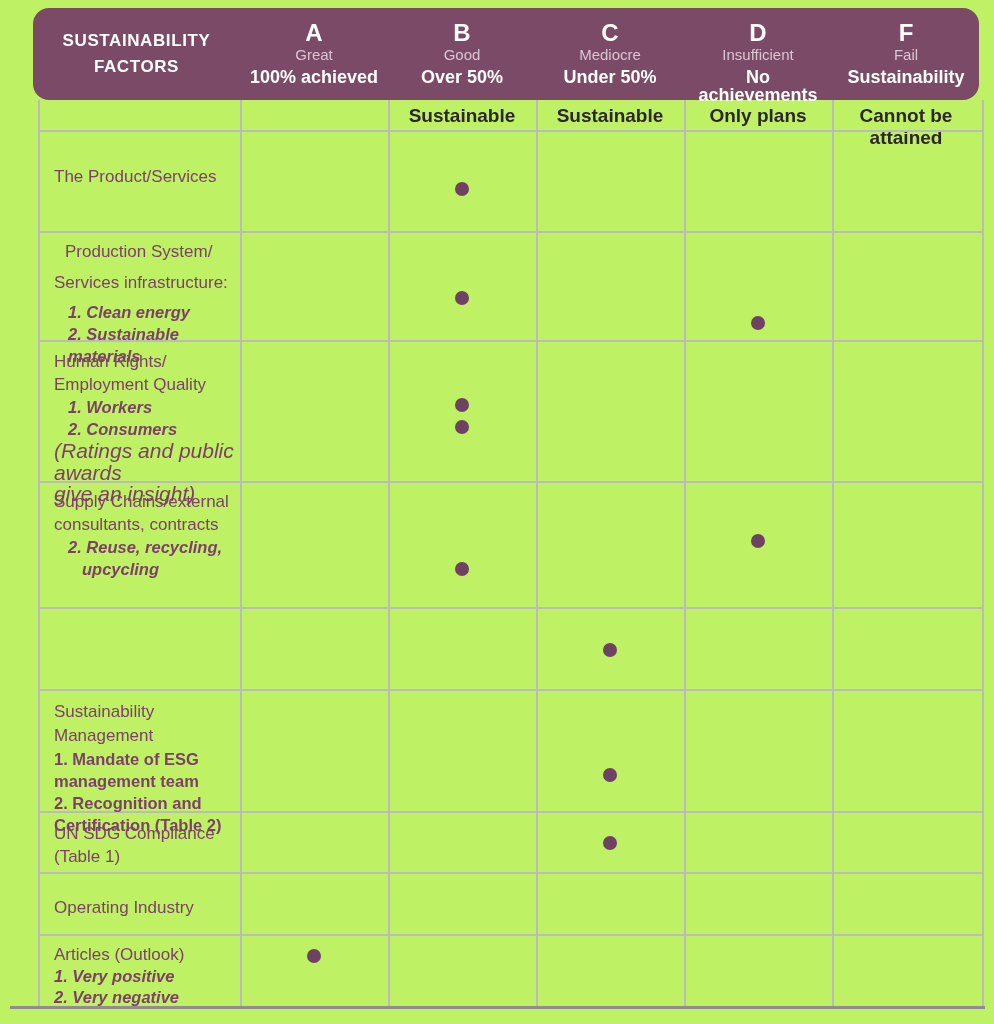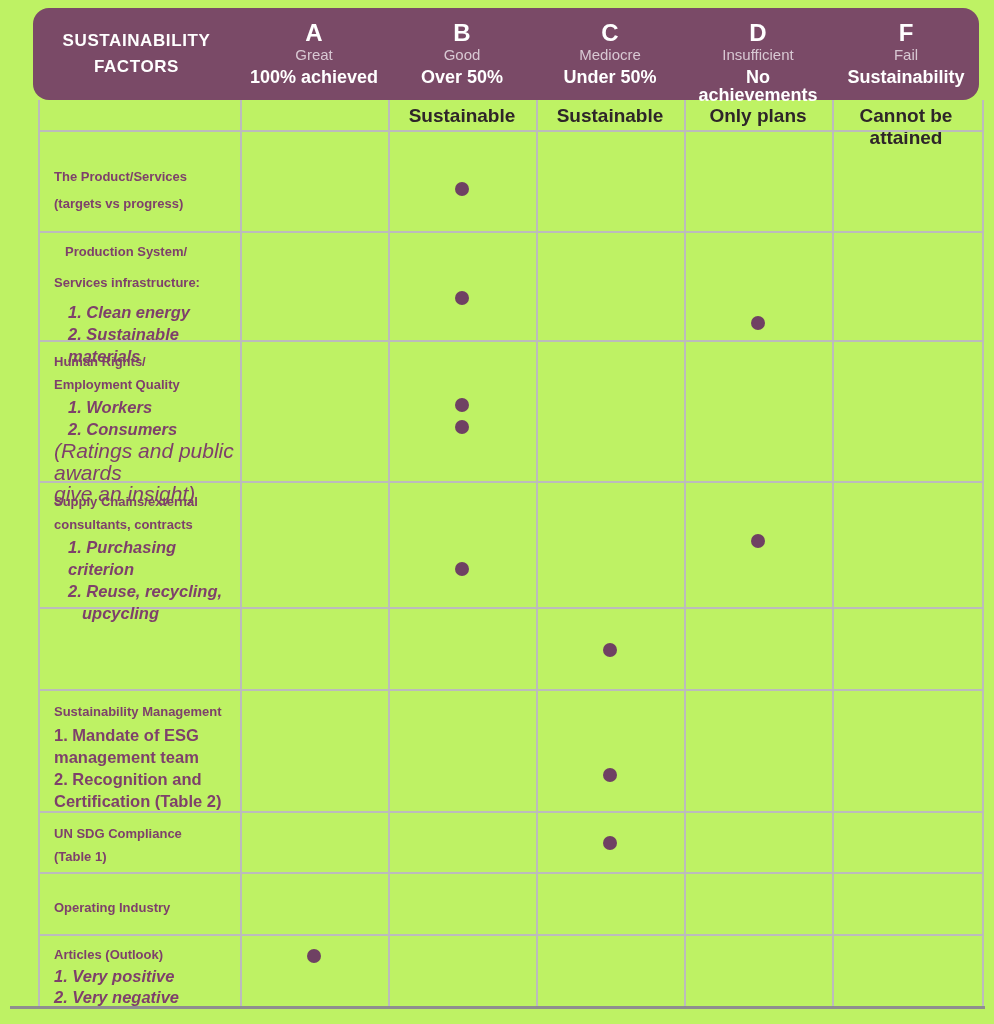--- a/index.html
+++ b/index.html
@@ -31,21 +31,21 @@
   .h-note{position:absolute;top:105px;width:148px;text-align:center;
     font-size:19px;font-weight:700;color:var(--dark);}
 
   
   .vline{position:absolute;top:100px;width:2px;height:907px;background:var(--grid);}
   .hline{position:absolute;left:38px;width:946px;height:2px;background:var(--grid);}
   .bottom-border{position:absolute;left:10px;top:1006px;width:975px;height:3px;background:var(--bottom);}
 
   
   .frow{position:absolute;left:54px;width:180px;color:var(--purple);}
-  .l-title{font-weight:700;font-size:13px;line-height:23px;display:block;}
+  .l-title{font-weight:400;font-size:17px;line-height:23px;display:block;}
   .l-item{font-style:italic;font-weight:600;font-size:16.5px;line-height:22px;
     padding-left:14px;display:block;white-space:pre-wrap;}
   .l-item-flat{font-style:italic;font-weight:600;font-size:16.5px;line-height:21px;display:block;}
   .l-note{font-style:italic;font-weight:500;font-size:21px;line-height:21.5px;display:block;}
   .l-small{font-weight:700;font-size:13.5px;line-height:22px;display:block;}
   .l-plain{font-weight:700;font-size:16.5px;line-height:22px;display:block;}
   .mb8{margin-bottom:8px;margin-left:11px;} .mb7{margin-bottom:7px;} .lh27{line-height:27px;}
   .lh24{line-height:24px;} .ind28{padding-left:28px;}
 
   
@@ -107,21 +107,20 @@
   <div class="hline" style="top:481px;"></div>
   <div class="hline" style="top:607px;"></div>
   <div class="hline" style="top:689px;"></div>
   <div class="hline" style="top:811px;"></div>
   <div class="hline" style="top:872px;"></div>
   <div class="hline" style="top:934px;"></div>
   <div class="bottom-border"></div>
 
   <div class="frow" style="top:163px;">
     <span class="l-title lh27">The Product/Services</span>
-    <span class="l-title lh27">(targets vs progress)</span>
   </div>
 
   <div class="frow" style="top:240px;">
     <span class="l-title mb8">Production System/</span>
     <span class="l-title mb7">Services infrastructure:</span>
     <span class="l-item">1. Clean energy</span>
     <span class="l-item">2. Sustainable materials</span>
   </div>
 
   <div class="frow" style="top:350px;">
@@ -129,21 +128,20 @@
     <span class="l-title">Employment Quality</span>
     <span class="l-item">1. Workers</span>
     <span class="l-item">2. Consumers</span>
     <span class="l-note">(Ratings and public awards</span>
     <span class="l-note">give an insight)</span>
   </div>
 
   <div class="frow" style="top:490px;">
     <span class="l-title">Supply Chains/external</span>
     <span class="l-title">consultants, contracts</span>
-    <span class="l-item">1. Purchasing  criterion</span>
     <span class="l-item">2. Reuse, recycling,</span>
     <span class="l-item ind28">upcycling</span>
   </div>
 
 
   <div class="frow" style="top:700px;width:200px;">
     <span class="l-title lh24">Sustainability Management</span>
     <span class="l-plain">1. Mandate of ESG</span>
     <span class="l-plain">management team</span>
     <span class="l-plain">2. Recognition and</span>

